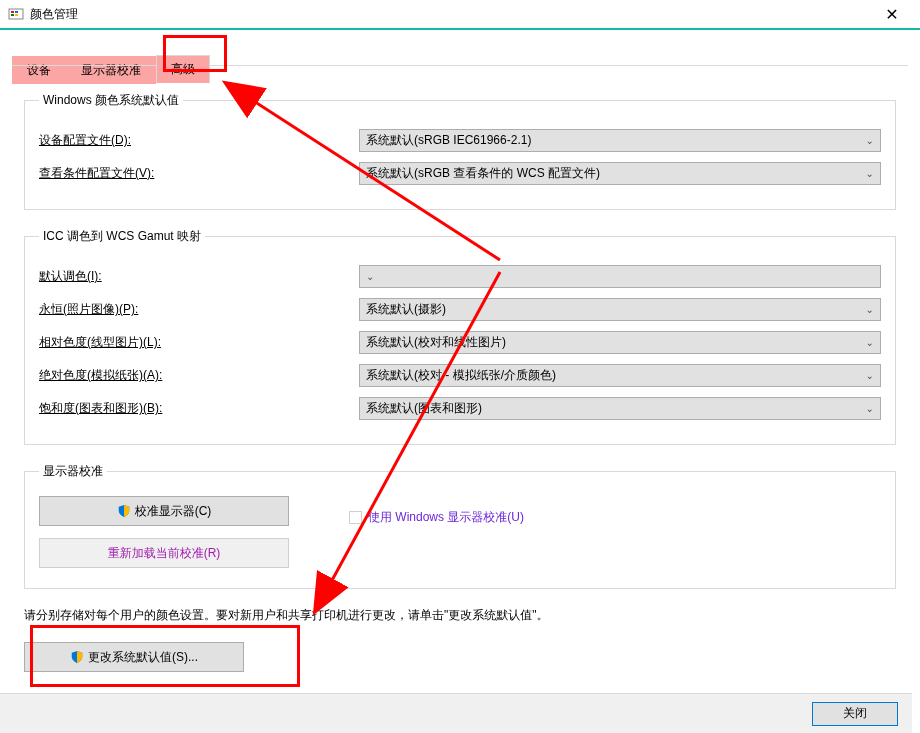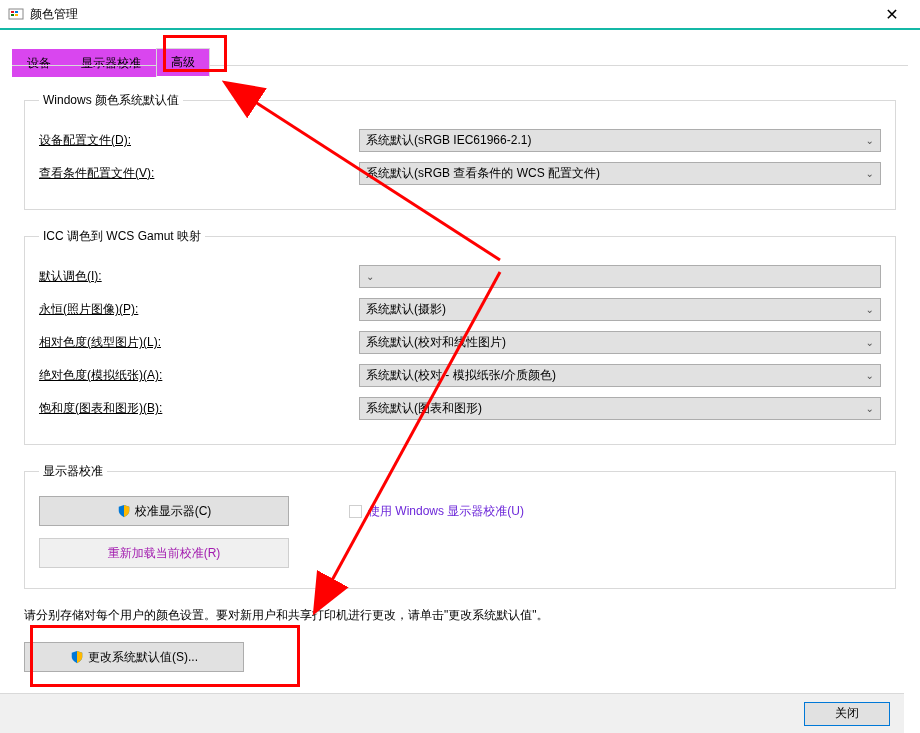--- a/index.html
+++ b/index.html
@@ -42,22 +42,22 @@
     position: relative;
     height: 36px;
   }
   .tab {
     padding: 5px 14px;
     border: 1px solid transparent;
     border-bottom: none;
     cursor: default;
     font-size: 12px;
     position: relative;
-    top: 11px;
-    background: #d946ef;
+    top: 18px;
+    background: #fca5a5;
   }
   .tab.active {
     border-color: #d9d9d9;
     border-bottom: 1px solid #fff;
     z-index: 2;
     margin-top: 28px;
   }
   .tabs-line {
     position: absolute;
     left: 12px; right: 12px; bottom: 0;
@@ -100,21 +100,21 @@
     cursor: default;
     justify-content: space-between;
   }
   .select-text { flex: 1; }
   .select-arrow {
     font-size: 10px;
     color: #555;
   }
   .calib-row {
     display: flex;
-    align-items: center;
+    align-items: flex-end;
     gap: 60px;
     margin: 6px 0;
   }
   .btn {
     min-width: 250px;
     height: 30px;
     border: 1px solid #adadad;
     background: #e1e1e1;
     display: inline-flex;
     align-items: center;
@@ -145,21 +145,21 @@
     width: 13px; height: 13px;
     border: 1px solid #cfcfcf;
     background: #fff;
   }
   .note {
     margin: 14px 0 18px 0;
     font-size: 12px;
   }
   .footer {
     position: absolute;
-    left: 0; right: 16px; bottom: 0;
+    left: 0; right: 8px; bottom: 0;
     height: 40px;
     background: #f0f0f0;
     border-top: 1px solid #d9d9d9;
     display: flex;
     align-items: center;
     justify-content: flex-end;
     padding: 0 14px;
   }
   .footer-btn {
     width: 86px;

